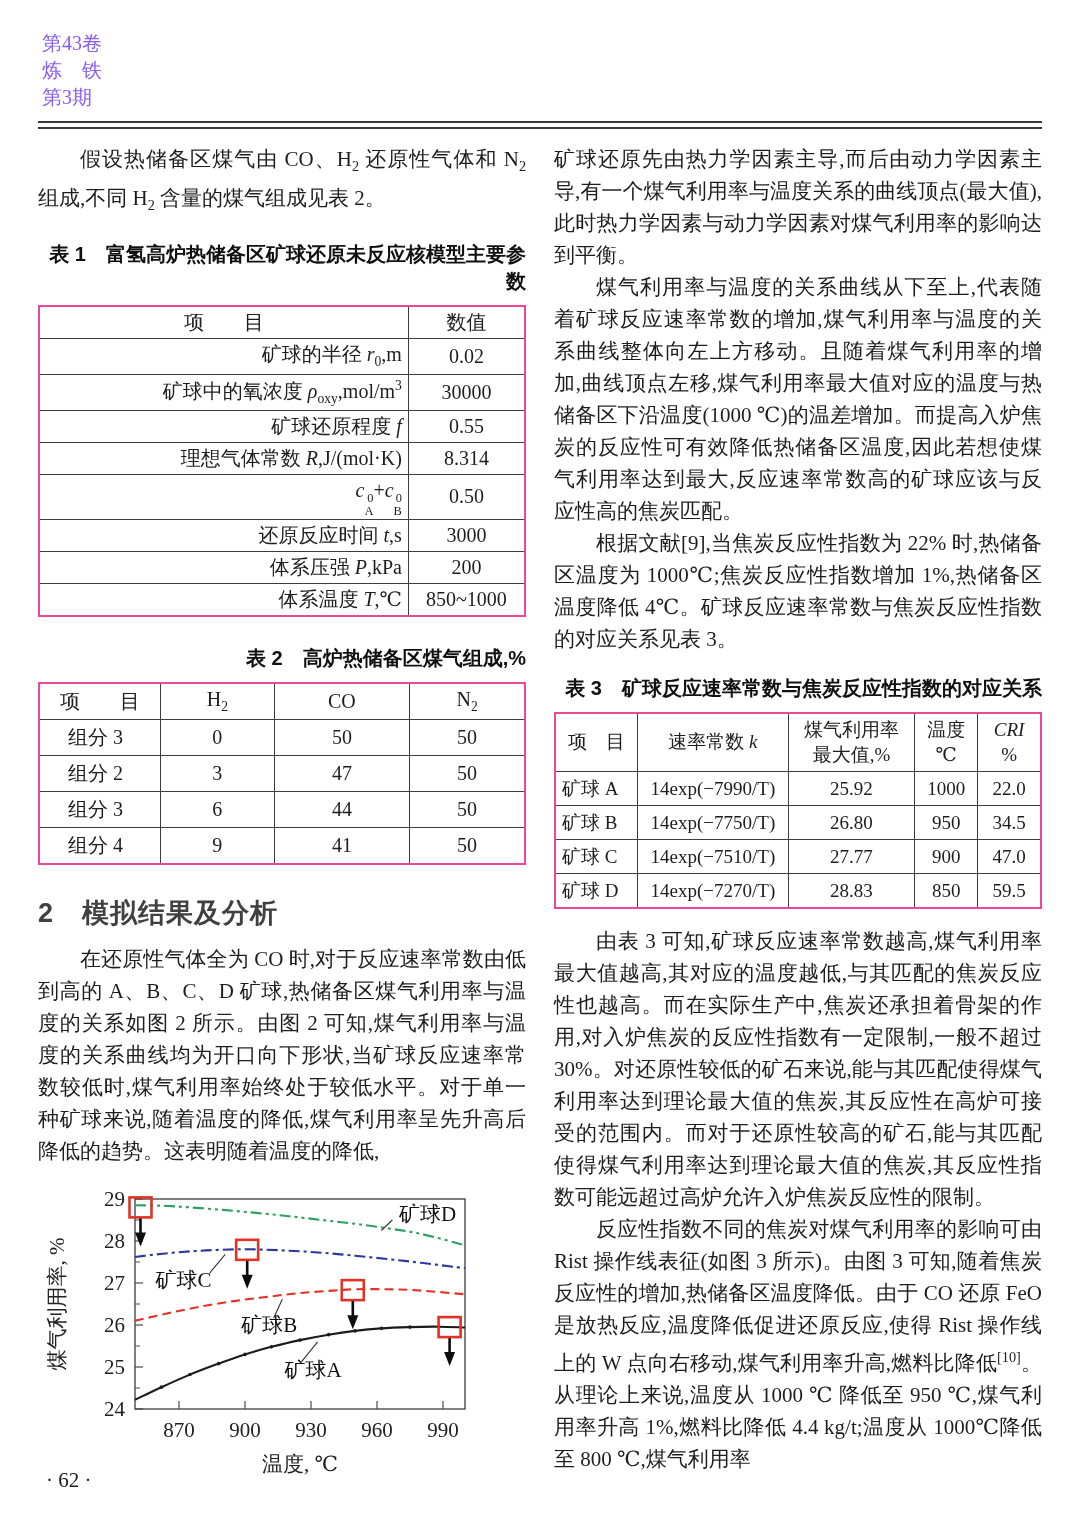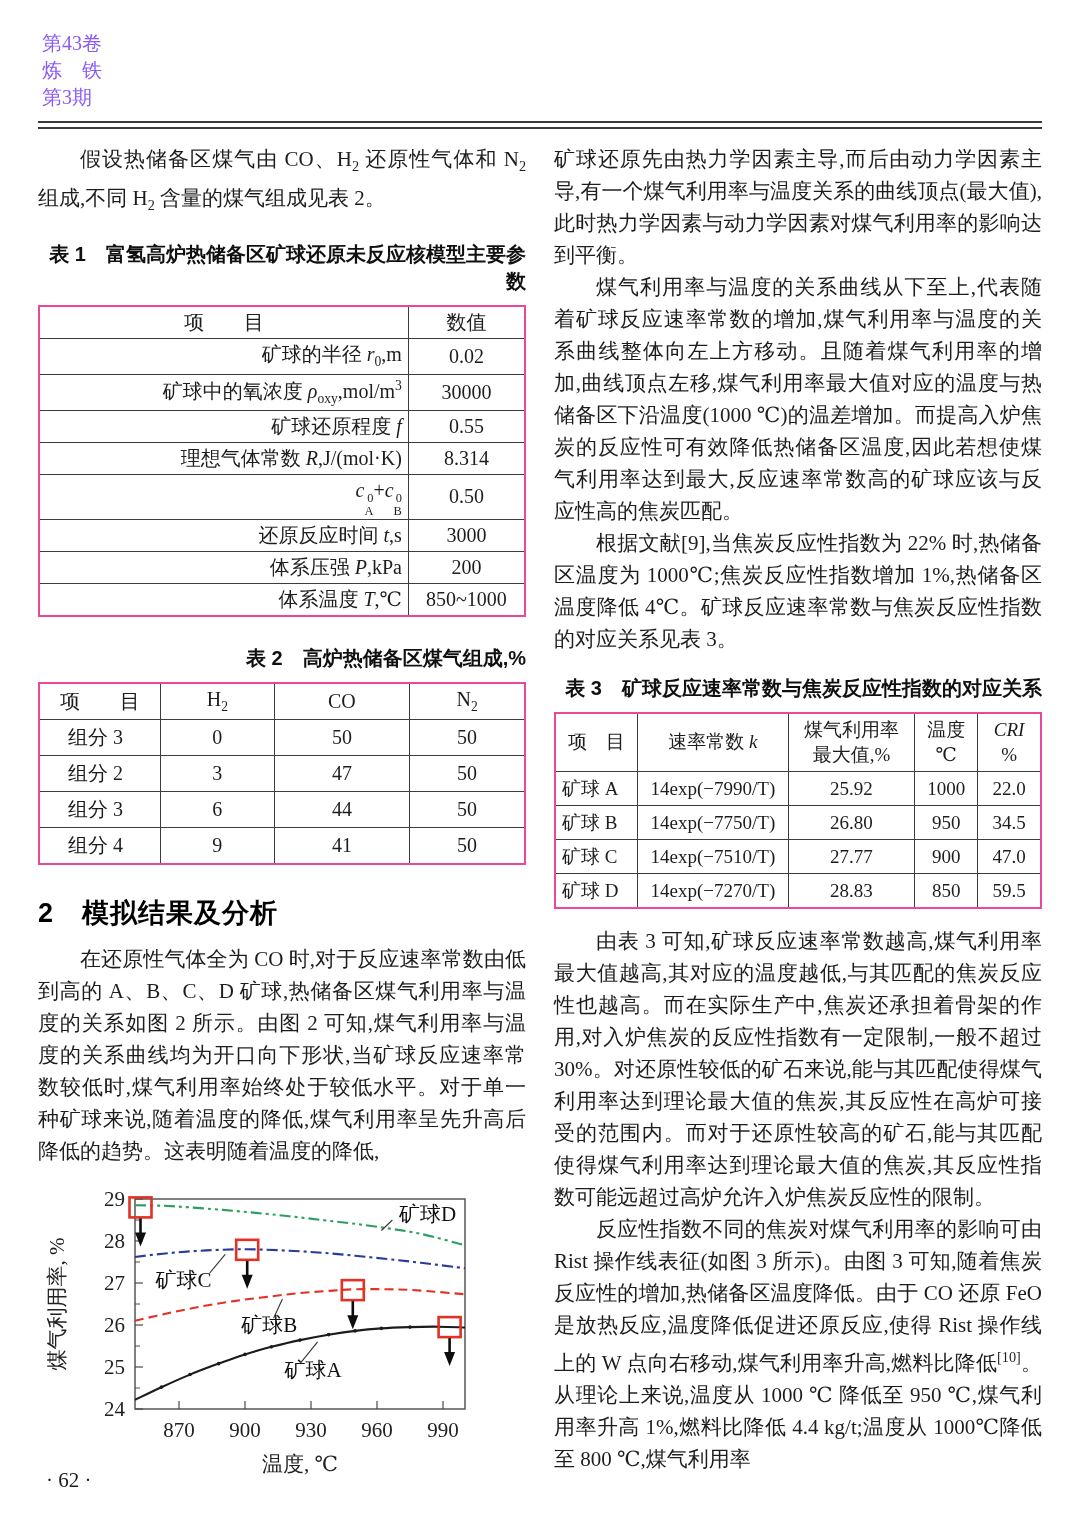--- a/index.html
+++ b/index.html
@@ -31,21 +31,21 @@
   table.t3{font-size:19px;}
   table.t3 td{height:29px;}
   table.t3 th{padding:4px 3px;line-height:1.3;}
   table.t3 th:nth-child(1){width:17%;}
   table.t3 th:nth-child(2){width:31%;}
   table.t3 th:nth-child(3){width:26%;}
   table.t3 th:nth-child(4){width:13%;}
   table.t3 th:nth-child(5){width:13%;}
   table.t3 td:first-child{text-align:left;}
   .h2{font-family:"Liberation Sans","DejaVu Sans",sans-serif;font-weight:bold;
-    font-size:27px;color:#000000;margin:30px 0 12px;letter-spacing:1px;}
+    font-size:27px;color:#404040;margin:30px 0 12px;letter-spacing:1px;}
   .h3{font-family:"Liberation Sans","DejaVu Sans",sans-serif;font-weight:bold;
     font-size:22px;color:#0e0e0e;margin:8px 0 10px;}
   .figure{margin-top:16px;}
   .figure svg text{font-family:"Liberation Serif","DejaVu Serif",serif;}
   .page-number{position:absolute;left:46px;bottom:34px;font-size:21px;color:#1d1d1d;}
   
   .ss{display:inline-flex;flex-direction:column;vertical-align:-0.45em;
     line-height:0.85;font-size:0.62em;}
   .ss sup,.ss sub{font-size:1em;line-height:1;vertical-align:baseline;}
   sub,sup{font-size:0.68em;}

